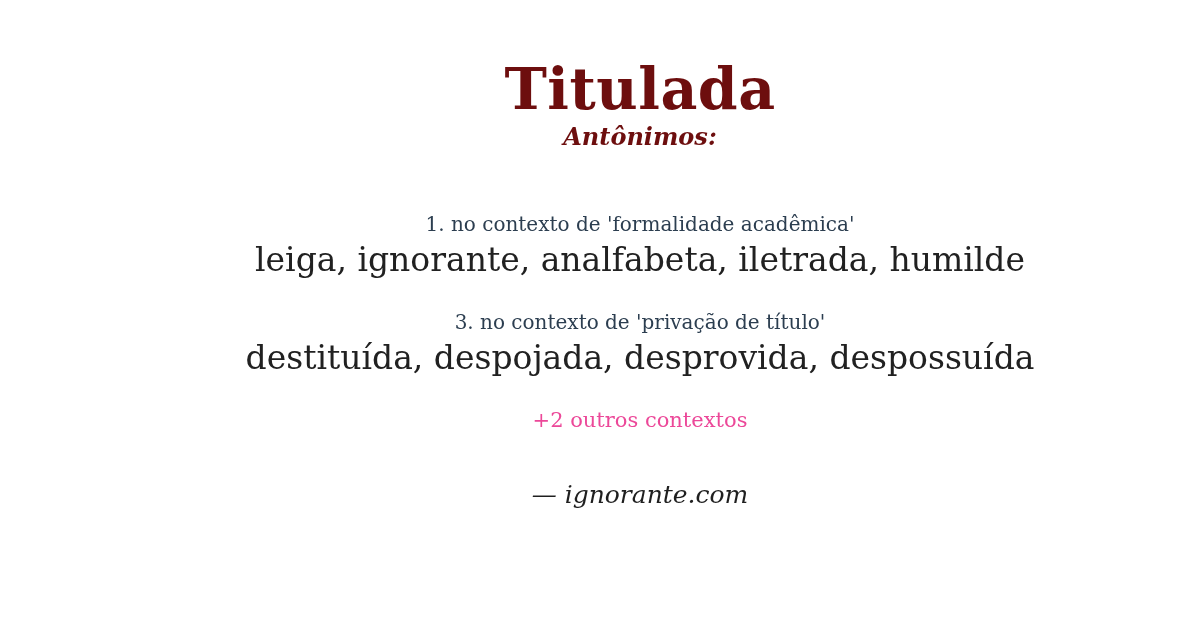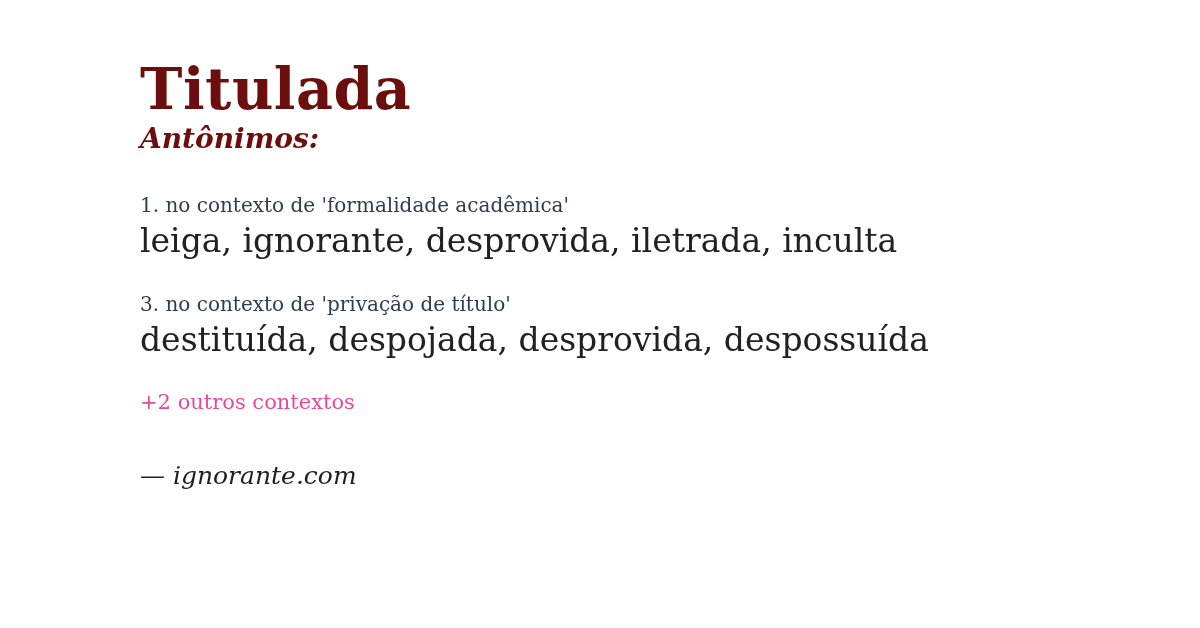--- a/index.html
+++ b/index.html
@@ -1,42 +1,42 @@
 <!DOCTYPE html>
 <html><head>
 <meta charset="utf-8">
 <style>
-  * { margin: 0; padding: 0; box-sizing: border-box; }
+  * { margin: 0; padding: 0; box-sizing: border-box; text-align: center; }
   html, body {
     width: 1200px;
     height: 628px;
     background: #ffffff;
     font-family: "DejaVu Serif", "Liberation Serif", serif;
     overflow: hidden;
   }
   .card {
     padding: 56px 60px 0 140px;
   }
   .word-title {
     font-size: 57px;
     font-weight: 700;
     color: #6d0e0e;
     line-height: 1.15;
     letter-spacing: 0.5px;
   }
   .section-subtitle {
-    font-size: 28px;
+    font-size: 24px;
     font-weight: 700;
     font-style: italic;
     color: #6d0e0e;
     margin-top: 2px;
     line-height: 1.1;
   }
   .contexts {
-    margin-top: 38px;
+    margin-top: 61px;
   }
   .context-block {
     margin-bottom: 29px;
   }
   .context-label {
     font-size: 20px;
     color: #2c3e50;
     line-height: 1.3;
   }
   .context-antonyms {
@@ -65,21 +65,21 @@
 <div class="card">
 
   <h1 class="word-title">Titulada</h1>
 
   <div class="section-subtitle">Antônimos:</div>
 
   <div class="contexts">
 
     <div class="context-block">
       <div class="context-label">1. no contexto de 'formalidade acadêmica'</div>
-      <div class="context-antonyms">leiga, ignorante, desprovida, iletrada, inculta</div>
+      <div class="context-antonyms">leiga, ignorante, analfabeta, iletrada, humilde</div>
     </div>
 
 
     <div class="context-block">
       <div class="context-label">3. no contexto de 'privação de título'</div>
       <div class="context-antonyms">destituída, despojada, desprovida, despossuída</div>
     </div>
 
   </div>
 

